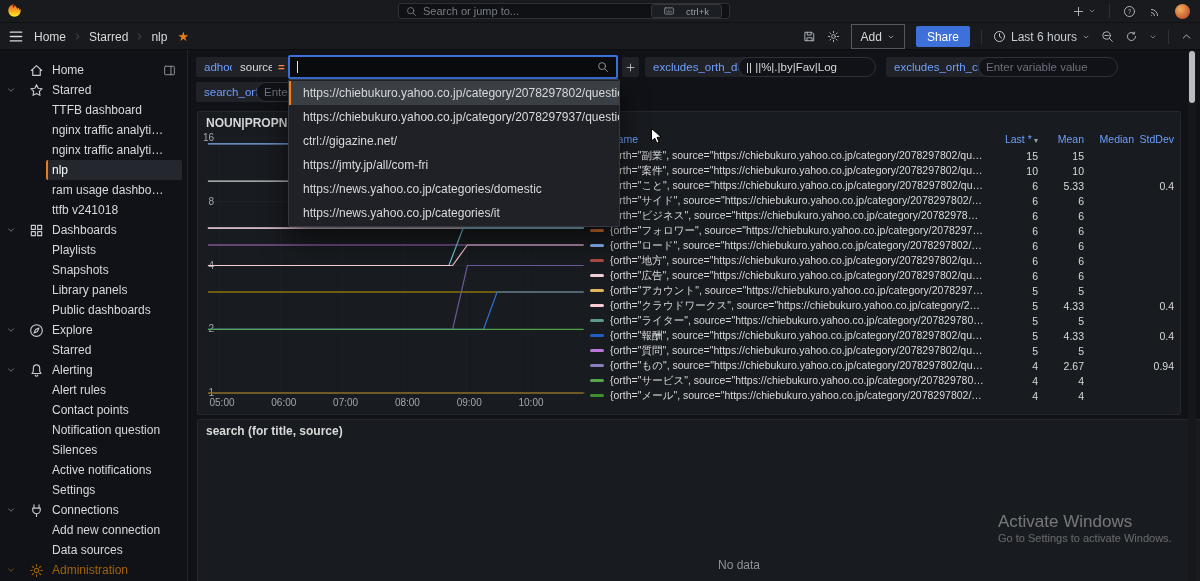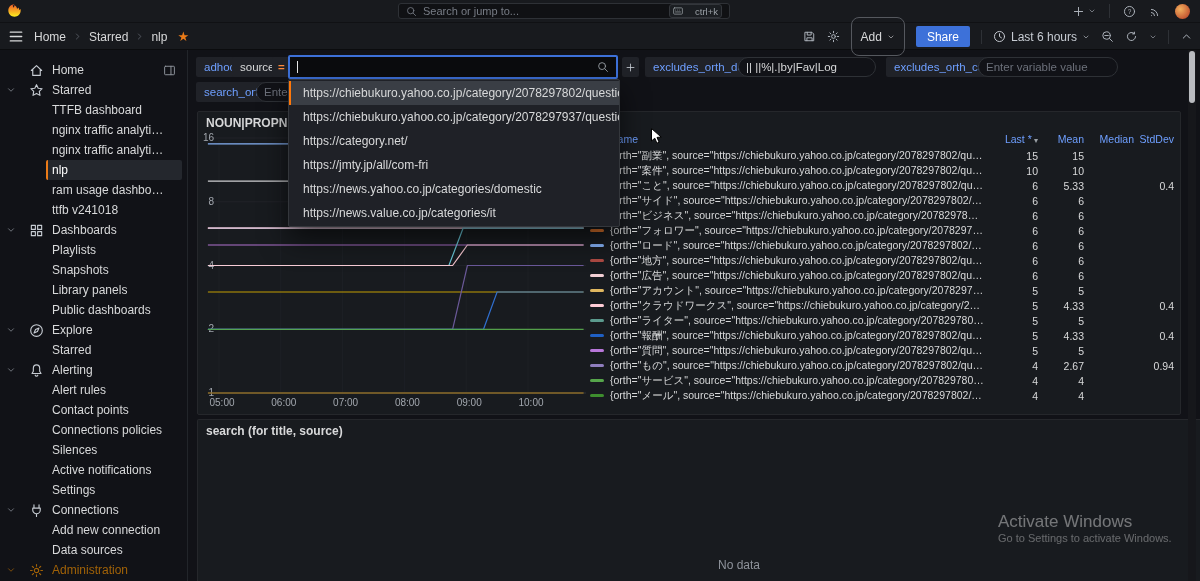--- a/index.html
+++ b/index.html
@@ -6,37 +6,37 @@
   .app{position:relative;width:1200px;height:581px;background:#111217;overflow:hidden;
        font-family:"Liberation Sans","DejaVu Sans",sans-serif;color:#d8d9da;}
   .sv{width:100%;height:100%;stroke:currentColor;fill:none;stroke-width:1.2;stroke-linecap:round;stroke-linejoin:round;display:block}
   
   .hdr{position:absolute;left:0;top:0;width:1200px;height:50px;background:#181a1e;border-bottom:1px solid #0b0c0e;box-sizing:border-box;z-index:20}
   .row1{position:relative;height:22px;border-bottom:1px solid #101114}
   .logo{position:absolute;left:7px;top:3px;width:15px;height:15px}
   .searchbar{position:absolute;left:398px;top:3px;width:332px;height:16px;background:#101114;border:1px solid #2e3136;border-radius:3px;
              display:flex;align-items:center;gap:6px;padding:0 7px;color:#777c85;font-size:11px;box-sizing:border-box}
   .mag{width:11px;height:11px;flex:0 0 11px}
-  .sc-kbd{margin-left:auto;display:flex;align-items:center;gap:12px;border:1px solid #33363b;border-radius:3px;padding:0 3px;height:12px;
+  .sc-kbd{margin-left:auto;display:flex;align-items:center;gap:12px;border:1px solid #33363b;border-radius:3px;padding:0 12px;height:12px;
           font-size:9.5px;color:#9aa0a6;background:#1b1e22}
   .kico{width:10px;height:8px}
   .row1-right{position:absolute;right:10px;top:0;height:22px;display:flex;align-items:center;gap:13px;color:#aeb4bc}
   .ib{display:inline-flex;align-items:center;gap:3px;color:#aeb4bc}
   .ib .i14{width:13px;height:13px}
   .i9{width:8px;height:8px}
   .avatar{width:15px;height:15px;border-radius:50%;background:radial-gradient(circle at 35% 35%,#f2b05e,#c65a33 70%,#7e3420)}
   .vsep{width:1px;height:14px;background:#2e3136}
   .row2{position:relative;height:27px;font-size:12px}
   .burger{position:absolute;left:9px;top:7px;width:14px;height:13px;color:#d8d9da}
   .crumb{position:absolute;left:34px;top:0;height:27px;display:flex;align-items:center;gap:7px}
   .bc{color:#d8d9da}
   .sep{width:9px;height:9px;color:#6c707a}
   .star{color:#EB7B18;font-size:13px;margin-left:3px}
   .row2-right{position:absolute;right:7px;top:2px;display:flex;align-items:center;gap:11px;height:23px}
-  .btn-outline{display:flex;align-items:center;gap:5px;border:1px solid #55585e;border-radius:8px;height:39px;padding:0 9px;background:transparent;color:#d8d9da;font-size:12px;font-family:inherit}
+  .btn-outline{display:flex;align-items:center;gap:5px;border:1px solid #55585e;border-radius:0;height:25px;padding:0 9px;background:transparent;color:#d8d9da;font-size:12px;font-family:inherit}
   .btn-primary{display:flex;align-items:center;border:none;border-radius:2px;height:21px;padding:0 11px;background:#3d71d9;color:#fff;font-size:12px;font-weight:500;font-family:inherit}
   .tbtn{display:flex;align-items:center;gap:5px;color:#c7ccd3;font-size:12px}
   
   .sidebar{position:absolute;left:0;top:50px;width:188px;height:531px;border-right:1px solid #22252a;background:#111217;box-sizing:border-box;padding-top:10px;font-size:12px;z-index:5}
   .srow{position:relative;height:20px;display:flex;align-items:center;color:#d8d9da}
   .chev{position:absolute;left:6px;width:10px;height:10px;color:#8e939b}
   .sicon{position:absolute;left:29px;width:15px;height:15px;color:#c7ccd3}
   .slabel{position:absolute;left:52px;white-space:nowrap;overflow:hidden;text-overflow:ellipsis;max-width:116px;z-index:1}
   .slabel.act{color:#fff;font-weight:500}
   .hl{position:absolute;left:46px;right:5px;top:0;bottom:0;background:#24272d;border-left:2px solid #EB7B18;border-radius:2px}
@@ -364,21 +364,21 @@
         </span>
         <span class="slabel">Alerting</span>
       </div>
       <div class="srow sub">
         <span class="slabel">Alert rules</span>
       </div>
       <div class="srow sub">
         <span class="slabel">Contact points</span>
       </div>
       <div class="srow sub">
-        <span class="slabel">Connections policies</span>
+        <span class="slabel">Notification question</span>
       </div>
       <div class="srow sub">
         <span class="slabel">Silences</span>
       </div>
       <div class="srow sub">
         <span class="slabel">Active notifications</span>
       </div>
       <div class="srow sub">
         <span class="slabel">Settings</span>
       </div>
@@ -669,24 +669,24 @@
     </div>
 
     <div class="panel" id="panel2">
       <div class="ptitle">search (for title, source)</div>
       <div class="nodata">No data</div>
     </div>
 
     <div class="popover" id="dropdown">
         <div class="opt active">https://chiebukuro.yahoo.co.jp/category/2078297802/question/list</div>
         <div class="opt">https://chiebukuro.yahoo.co.jp/category/2078297937/question/list</div>
-        <div class="opt">https://category.net/</div>
+        <div class="opt">ctrl://gigazine.net/</div>
         <div class="opt">https://jmty.jp/all/com-fri</div>
         <div class="opt">https://news.yahoo.co.jp/categories/domestic</div>
-        <div class="opt">https://news.value.co.jp/categories/it</div>
+        <div class="opt">https://news.yahoo.co.jp/categories/it</div>
       </div>
   </main>
 
   <div class="watermark">
     <div class="w1">Activate Windows</div>
     <div class="w2">Go to Settings to activate Windows.</div>
   </div>
 
   <div class="scrollbar">
     <div class="thumb"></div>

